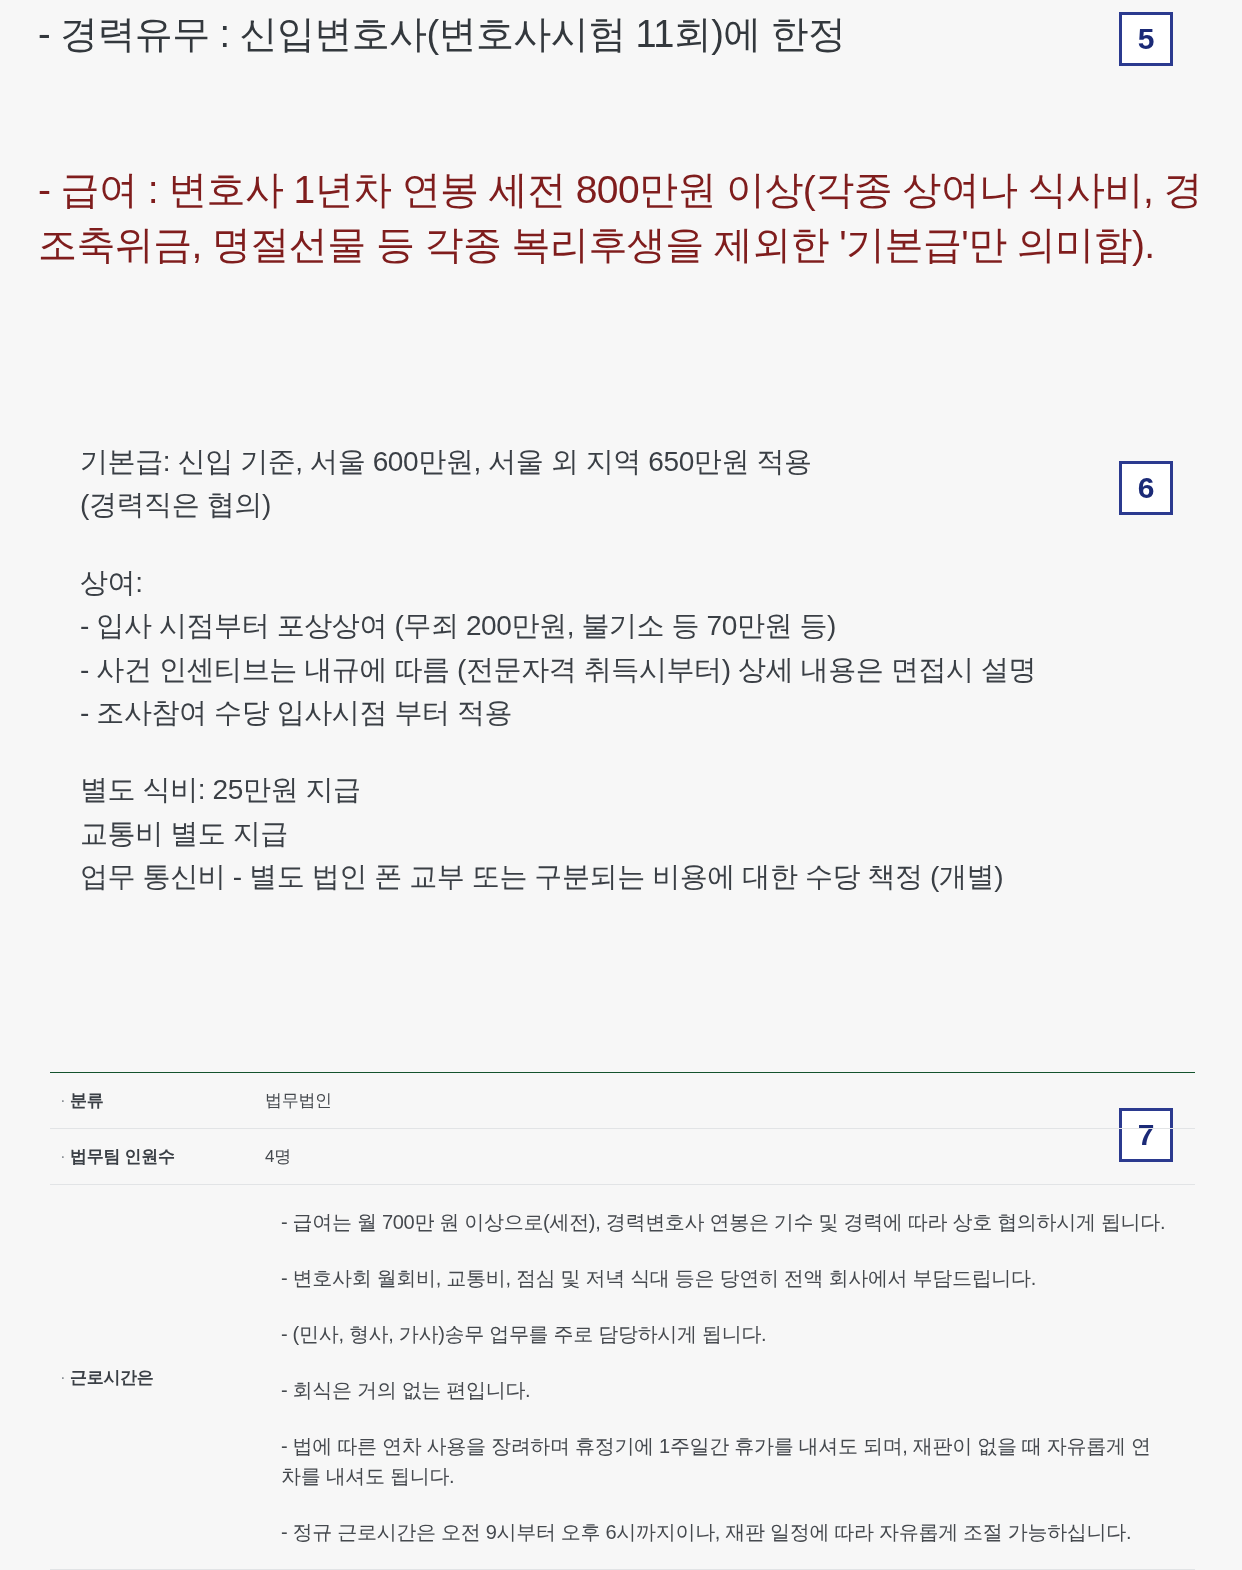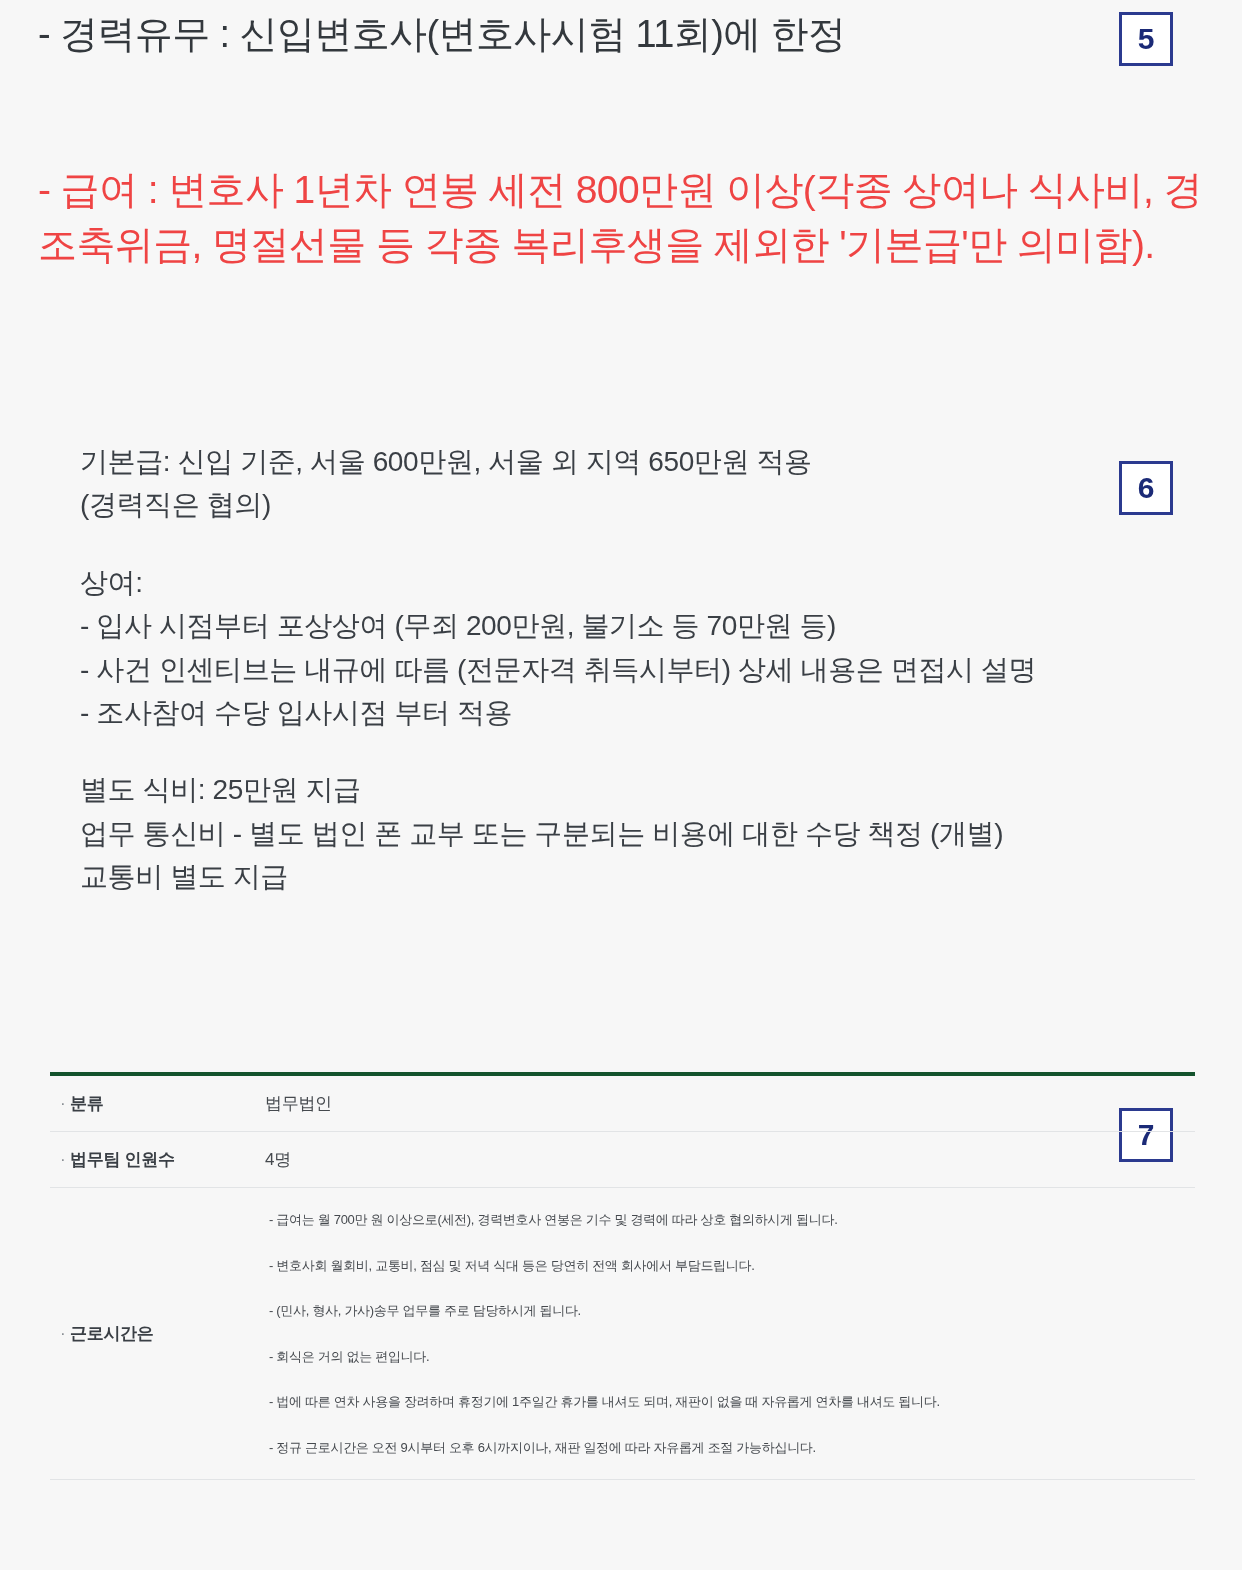--- a/index.html
+++ b/index.html
@@ -52,21 +52,21 @@
   .big-line {
     font-size: 38px;
     line-height: 1.42;
     color: #33383d;
     letter-spacing: -0.6px;
     white-space: nowrap;
   }
   .big-para {
     font-size: 39px;
     line-height: 1.42;
-    color: #ef4444;
+    color: #7f1d1d;
     letter-spacing: -0.6px;
     margin-top: 100px;
     width: 1185px;
   }
 
   
   .mid-block {
     position: absolute;
     left: 80px;
     top: 440px;
@@ -84,21 +84,21 @@
     position: absolute;
     left: 50px;
     top: 1072px;
     width: 1145px;
     border-collapse: collapse;
   }
   .info-table tr {
     border-bottom: 1px solid #e2e4e6;
   }
   .info-table tr:first-child {
-    border-top: 4px solid #14532d;
+    border-top: 1px solid #14532d;
   }
   .info-table th {
     width: 205px;
     text-align: left;
     vertical-align: top;
     font-size: 17px;
     font-weight: bold;
     color: #3a3f45;
     padding: 16px 0 16px 10px;
     letter-spacing: -0.3px;
@@ -114,22 +114,22 @@
     vertical-align: top;
     font-size: 17px;
     color: #45494e;
     padding: 16px 0 16px 0;
     letter-spacing: -0.3px;
   }
   .detail-row th {
     vertical-align: middle;
   }
   .detail-list p {
-    margin: 0 0 26px 4px;
-    font-size: 13px;
+    margin: 0 0 26px 16px;
+    font-size: 20px;
     line-height: 1.5;
     color: #45494e;
     letter-spacing: -0.3px;
   }
   .detail-list p:last-child { margin-bottom: 0; }
   .detail-row td { padding: 22px 28px 22px 0; }
 </style>
 </head>
 <body>
 
@@ -147,22 +147,22 @@
   <div class="mid-block">
     <div class="mid-line">기본급: 신입 기준, 서울 600만원, 서울 외 지역 650만원 적용</div>
     <div class="mid-line">(경력직은 협의)</div>
     <div class="gap"></div>
     <div class="mid-line">상여:</div>
     <div class="mid-line">- 입사 시점부터 포상상여 (무죄 200만원, 불기소 등 70만원 등)</div>
     <div class="mid-line">- 사건 인센티브는 내규에 따름 (전문자격 취득시부터) 상세 내용은 면접시 설명</div>
     <div class="mid-line">- 조사참여 수당 입사시점 부터 적용</div>
     <div class="gap"></div>
     <div class="mid-line">별도 식비: 25만원 지급</div>
+    <div class="mid-line">교통비 별도 지급</div>
     <div class="mid-line">업무 통신비 - 별도 법인 폰 교부 또는 구분되는 비용에 대한 수당 책정 (개별)</div>
-    <div class="mid-line">교통비 별도 지급</div>
   </div>
 
   <table class="info-table">
     <tbody>
       <tr>
         <th><span class="dot">·</span><span>분류</span></th>
         <td>법무법인</td>
       </tr>
       <tr>
         <th><span class="dot">·</span><span>법무팀 인원수</span></th>

